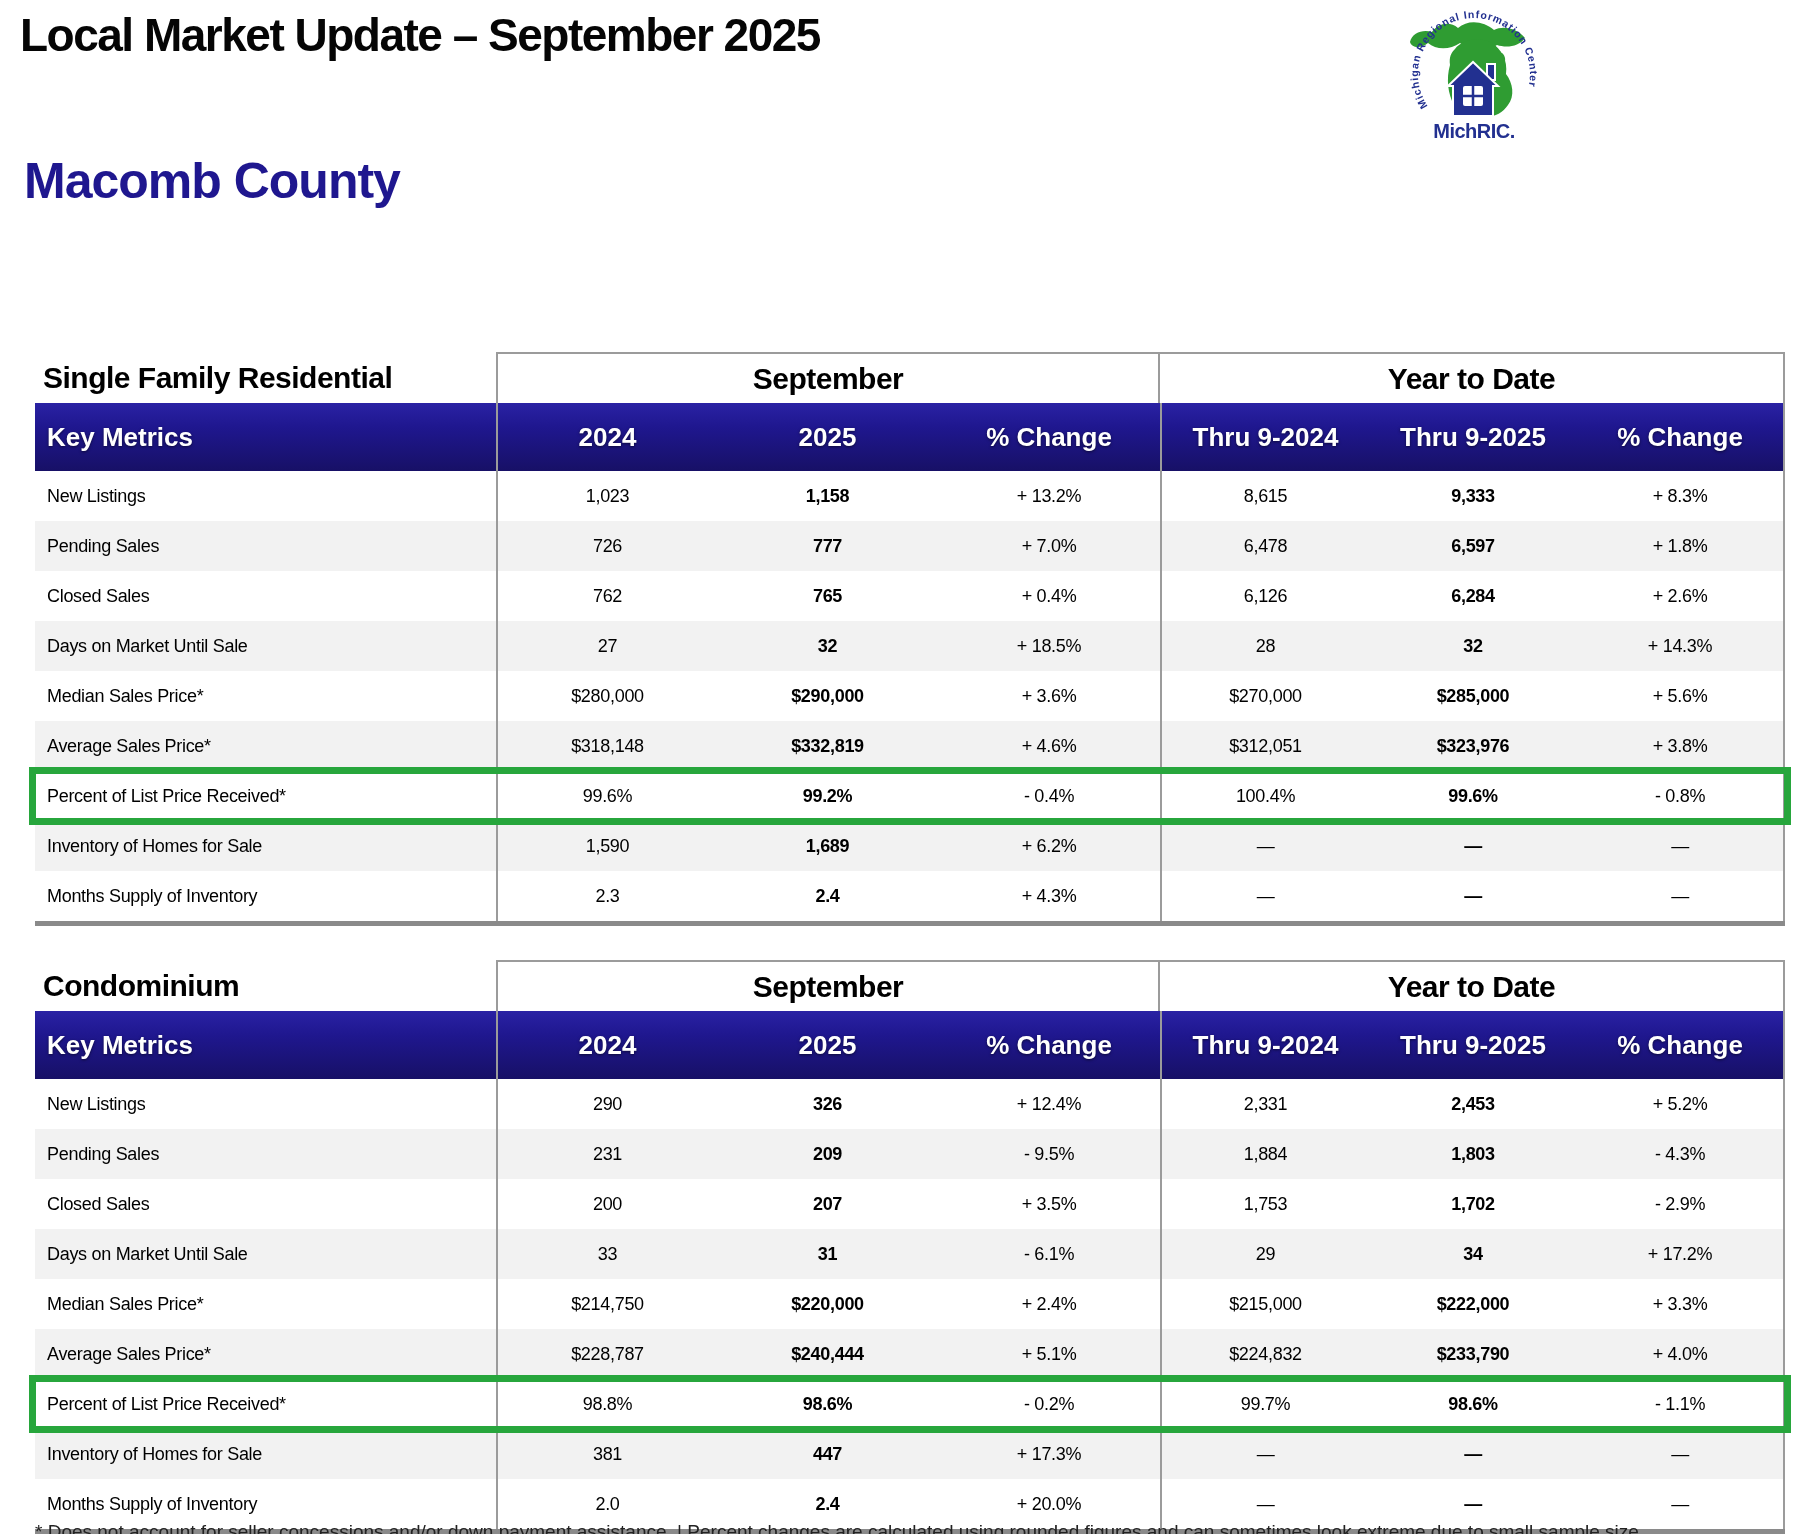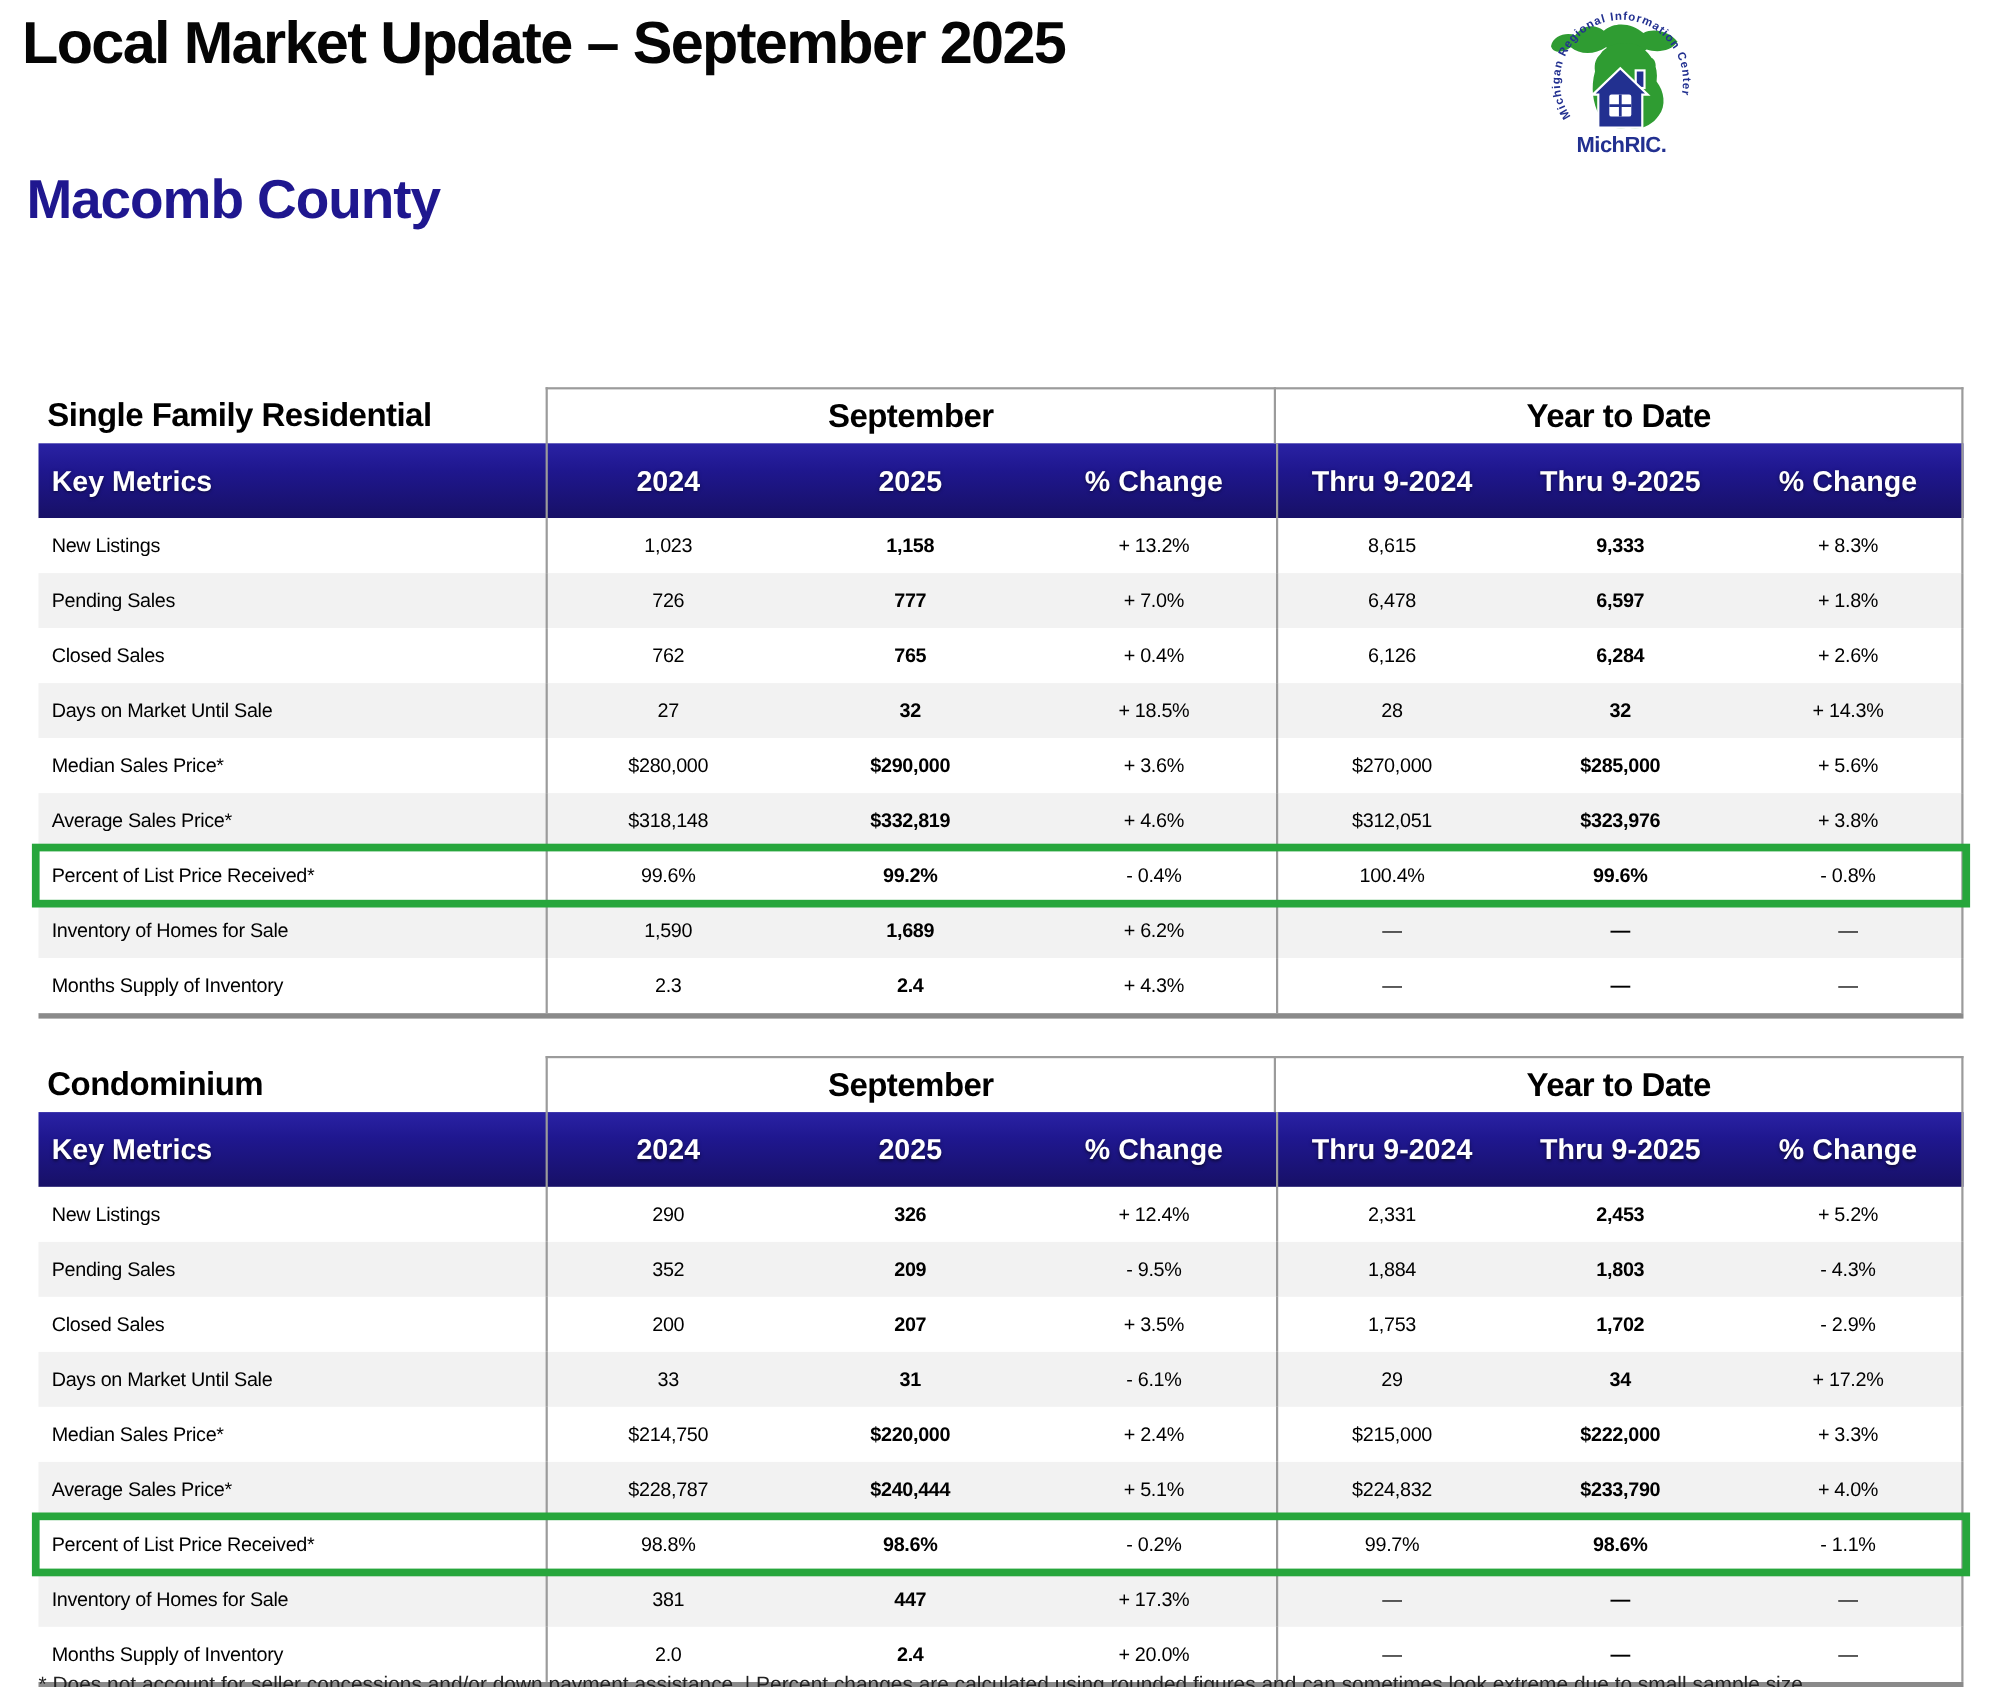--- a/index.html
+++ b/index.html
@@ -8,21 +8,21 @@
     position: relative;
     width: 1813px; height: 1534px;
     background: #ffffff;
     overflow: hidden;
     font-family: "Liberation Sans", sans-serif;
     color:#000;
   }
   
   .doc-title {
     position:absolute; top:8px; left:20px;
-    font-size:54px; font-weight:bold; letter-spacing:-1.5px; color:#050505;
+    font-size:46px; font-weight:bold; letter-spacing:-1.5px; color:#050505;
     white-space:nowrap;
   }
   .doc-subtitle {
     position:absolute; top:66px; left:21px;
     font-size:23px; color:#3d3d3d; letter-spacing:-0.3px;
   }
   .county-title {
     position:absolute; top:152px; left:24px;
     font-size:50px; font-weight:bold; letter-spacing:-1px;
     color: var(--navy, #1f178f);
@@ -226,21 +226,21 @@
           <div class="cell c0">New Listings</div>
           <div class="cell c1 bl">290</div>
           <div class="cell c2 bold">326</div>
           <div class="cell c3">+ 12.4%</div>
           <div class="cell c4 bl">2,331</div>
           <div class="cell c5 bold">2,453</div>
           <div class="cell c6 br">+ 5.2%</div>
         </div>
         <div class="trow alt">
           <div class="cell c0">Pending Sales</div>
-          <div class="cell c1 bl">352</div>
+          <div class="cell c1 bl">231</div>
           <div class="cell c2 bold">209</div>
           <div class="cell c3">- 9.5%</div>
           <div class="cell c4 bl">1,884</div>
           <div class="cell c5 bold">1,803</div>
           <div class="cell c6 br">- 4.3%</div>
         </div>
         <div class="trow">
           <div class="cell c0">Closed Sales</div>
           <div class="cell c1 bl">200</div>
           <div class="cell c2 bold">207</div>

